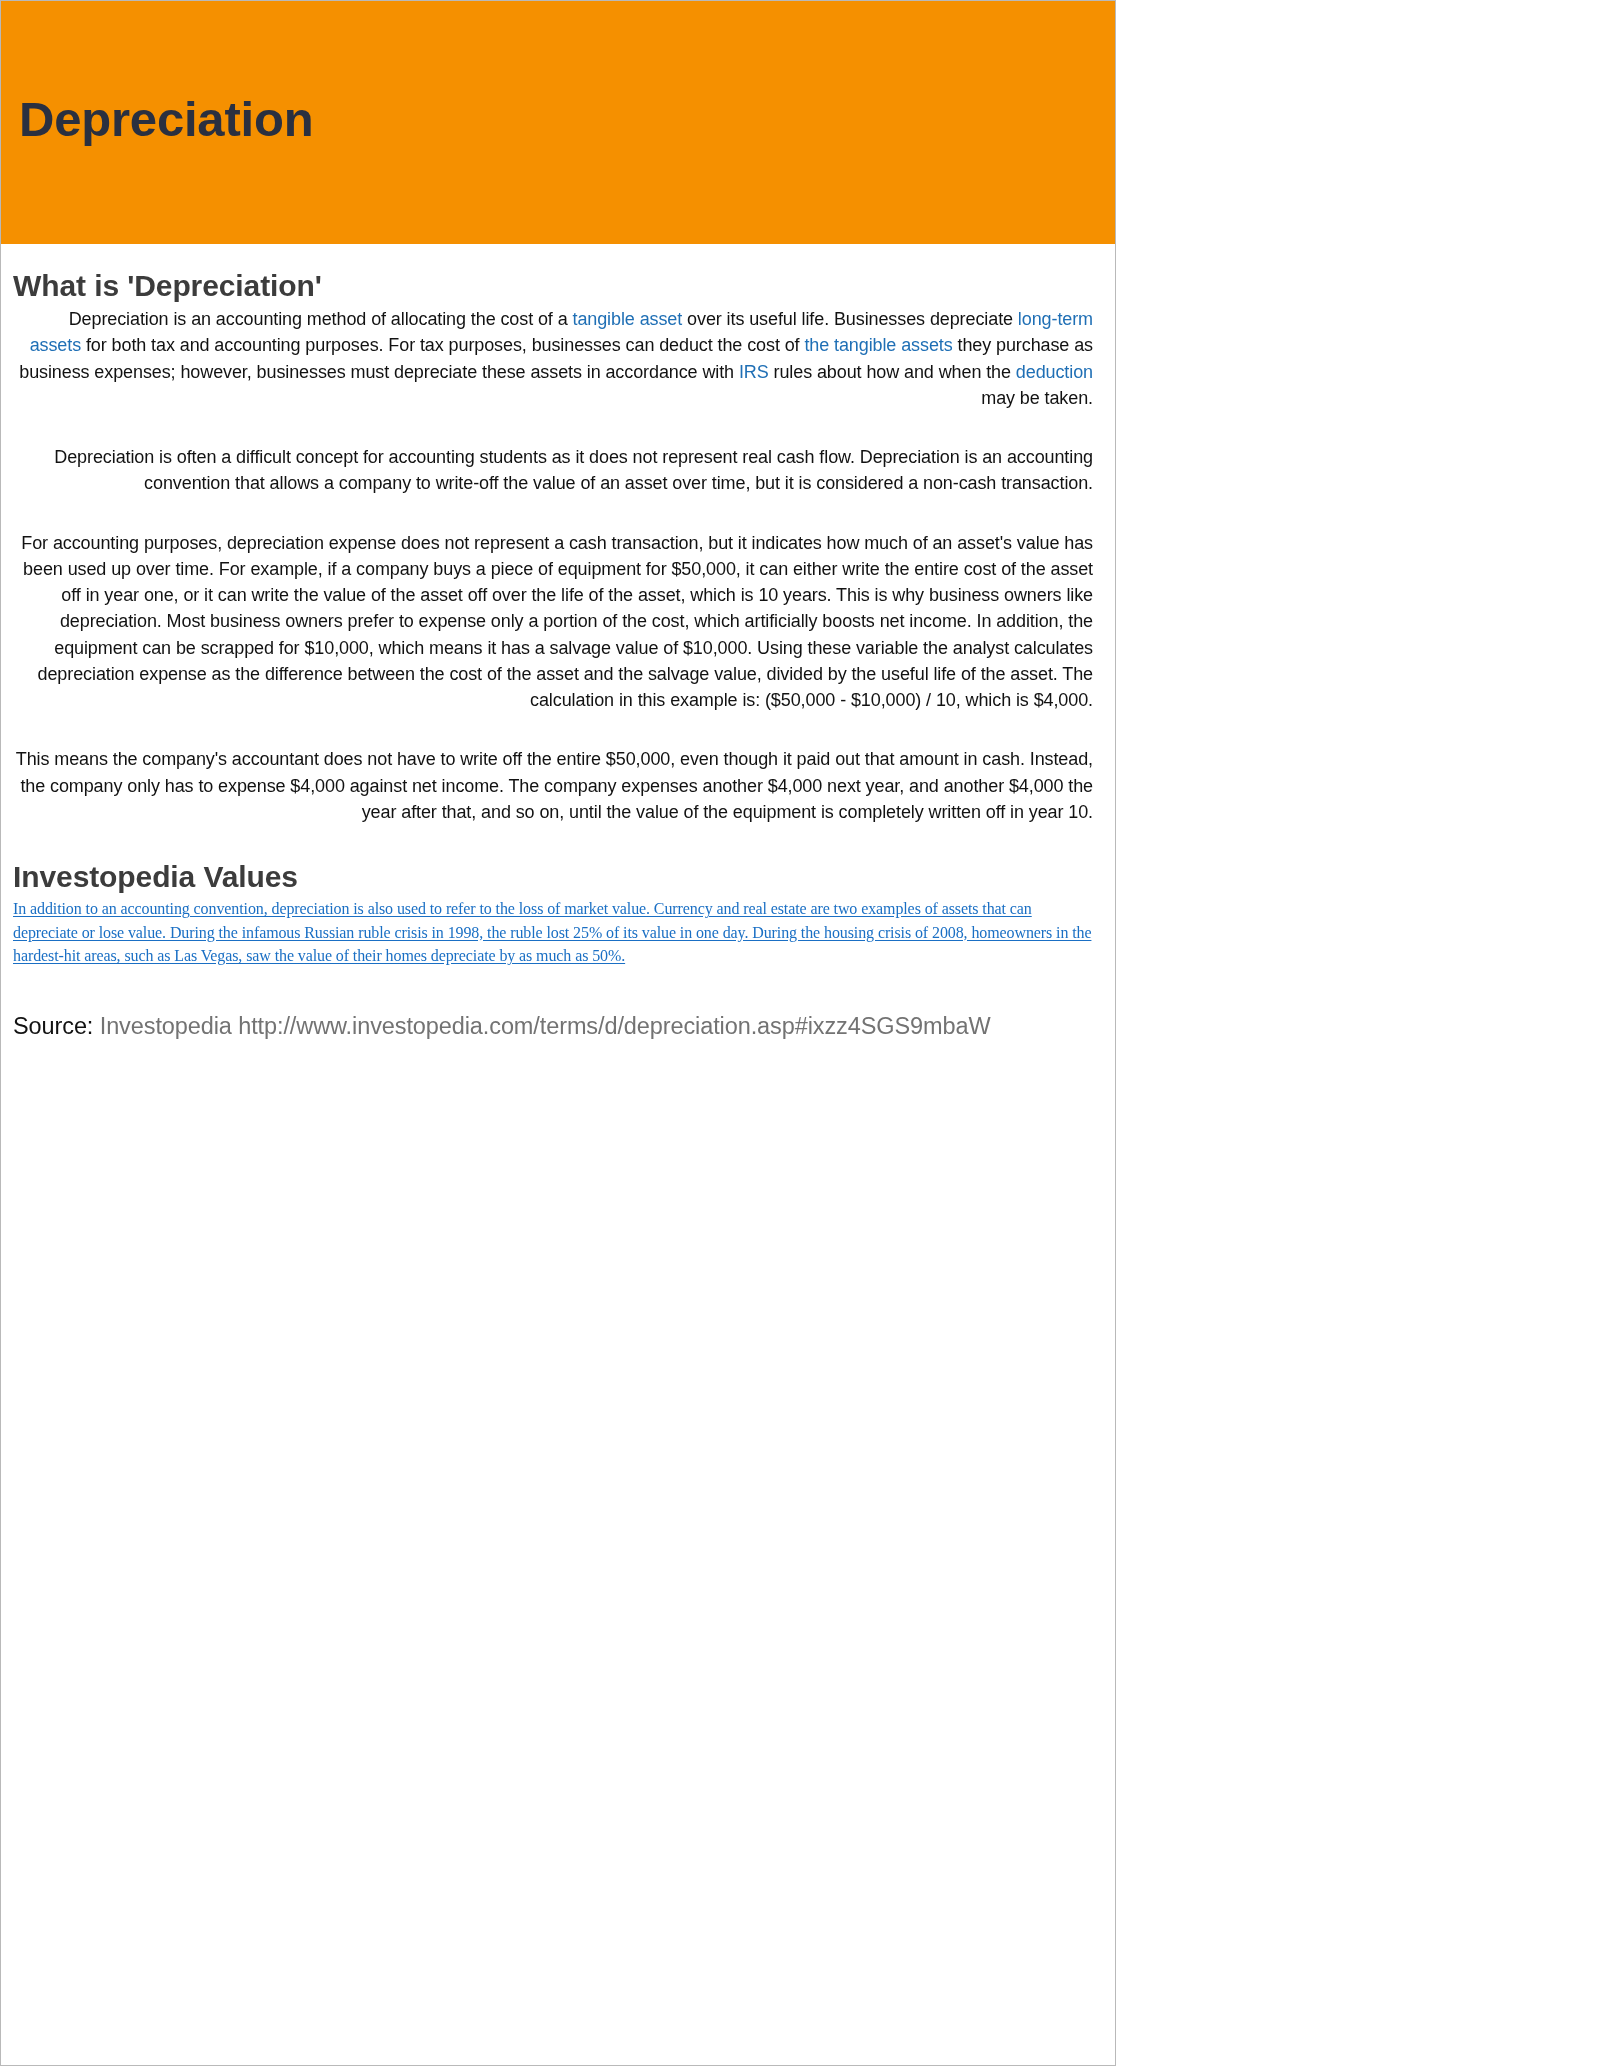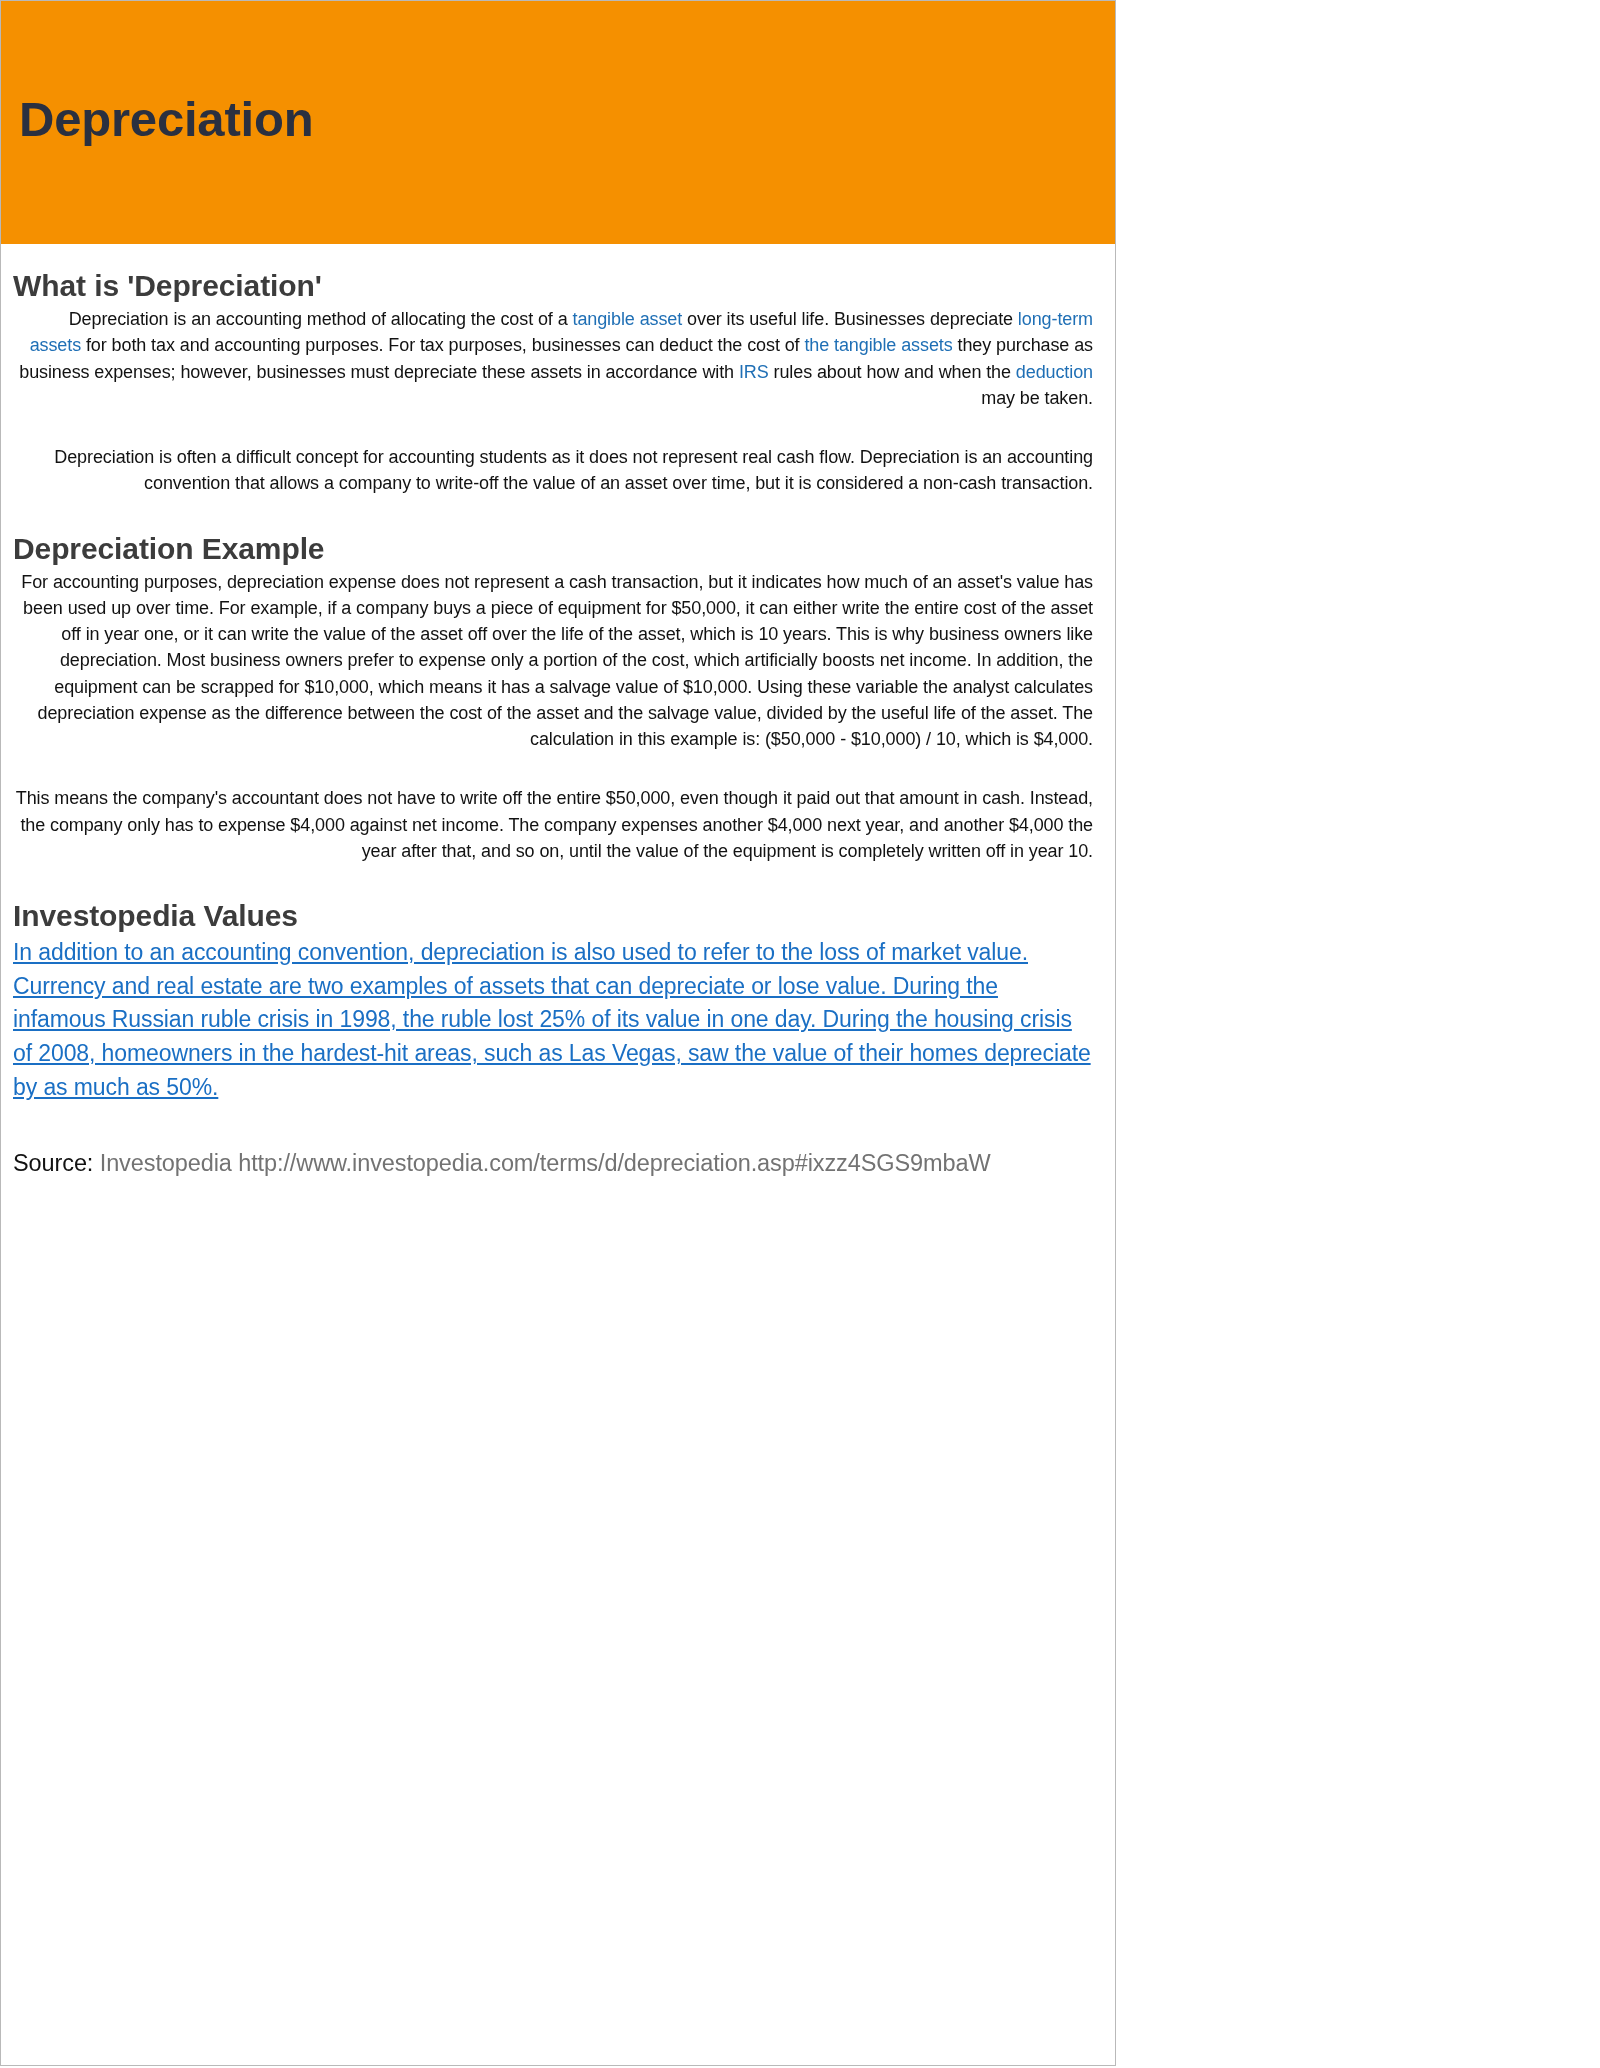--- a/index.html
+++ b/index.html
@@ -61,24 +61,25 @@
   }
   p.body-text + p.body-text {
     margin-top: 33px;
   }
   a.inline-link {
     color: #1f6fb5;
     text-decoration: none;
   }
   p.linked-para {
     color: #1a6fc4;
-    font-size: 23px;
+    font-size: 16px;
     line-height: 1.46;
     margin: 0;
     letter-spacing: -0.1px;
+    font-family: Liberation Serif, serif;
   }
   p.linked-para a {
     color: #1a6fc4;
     text-decoration: underline;
     text-underline-offset: 2px;
   }
   p.source-line {
     color: #121212;
     font-size: 23.5px;
     line-height: 1.46;
@@ -99,21 +100,20 @@
     <div class="banner-title">Depreciation</div>
   </div>
 
   <div class="content">
 
     <h2 class="section-heading">What is 'Depreciation'</h2>
     <p class="body-text"><span>Depreciation is an accounting method of allocating the cost of a </span><a class="inline-link" href="#">tangible asset</a><span> over its useful life. Businesses depreciate </span><a class="inline-link" href="#">long-term assets</a><span> for both tax and accounting purposes. For tax purposes, businesses can deduct the cost of </span><a class="inline-link" href="#">the tangible assets</a><span> they purchase as business expenses; however, businesses must depreciate these assets in accordance with </span><a class="inline-link" href="#">IRS</a><span> rules about how and when the </span><a class="inline-link" href="#">deduction</a><span> may be taken.</span></p>
 
     <p class="body-text">Depreciation is often a difficult concept for accounting students as it does not represent real cash flow. Depreciation is an accounting convention that allows a company to write-off the value of an asset over time, but it is considered a non-cash transaction.</p>
 
-    <h2 class="section-heading spaced">Depreciation Example</h2>
     <p class="body-text">For accounting purposes, depreciation expense does not represent a cash transaction, but it indicates how much of an asset's value has been used up over time. For example, if a company buys a piece of equipment for $50,000, it can either write the entire cost of the asset off in year one, or it can write the value of the asset off over the life of the asset, which is 10 years. This is why business owners like depreciation. Most business owners prefer to expense only a portion of the cost, which artificially boosts net income. In addition, the equipment can be scrapped for $10,000, which means it has a salvage value of $10,000. Using these variable the analyst calculates depreciation expense as the difference between the cost of the asset and the salvage value, divided by the useful life of the asset. The calculation in this example is: ($50,000 - $10,000) / 10, which is $4,000.</p>
     <p class="body-text">This means the company's accountant does not have to write off the entire $50,000, even though it paid out that amount in cash. Instead, the company only has to expense $4,000 against net income. The company expenses another $4,000 next year, and another $4,000 the year after that, and so on, until the value of the equipment is completely written off in year 10.</p>
 
     <h2 class="section-heading spaced">Investopedia Values</h2>
     <p class="linked-para"><a href="#">In addition to an accounting convention, depreciation is also used to refer to the loss of market value. Currency and real estate are two examples of assets that can depreciate or lose value. During the infamous Russian ruble crisis in 1998, the ruble lost 25% of its value in one day. During the housing crisis of 2008, homeowners in the hardest-hit areas, such as Las Vegas, saw the value of their homes depreciate by as much as 50%.</a></p>
 
     <p class="source-line"><span>Source: </span><a class="source-link" href="#">Investopedia http://www.investopedia.com/terms/d/depreciation.asp#ixzz4SGS9mbaW</a></p>
 
   </div>
 </div>

